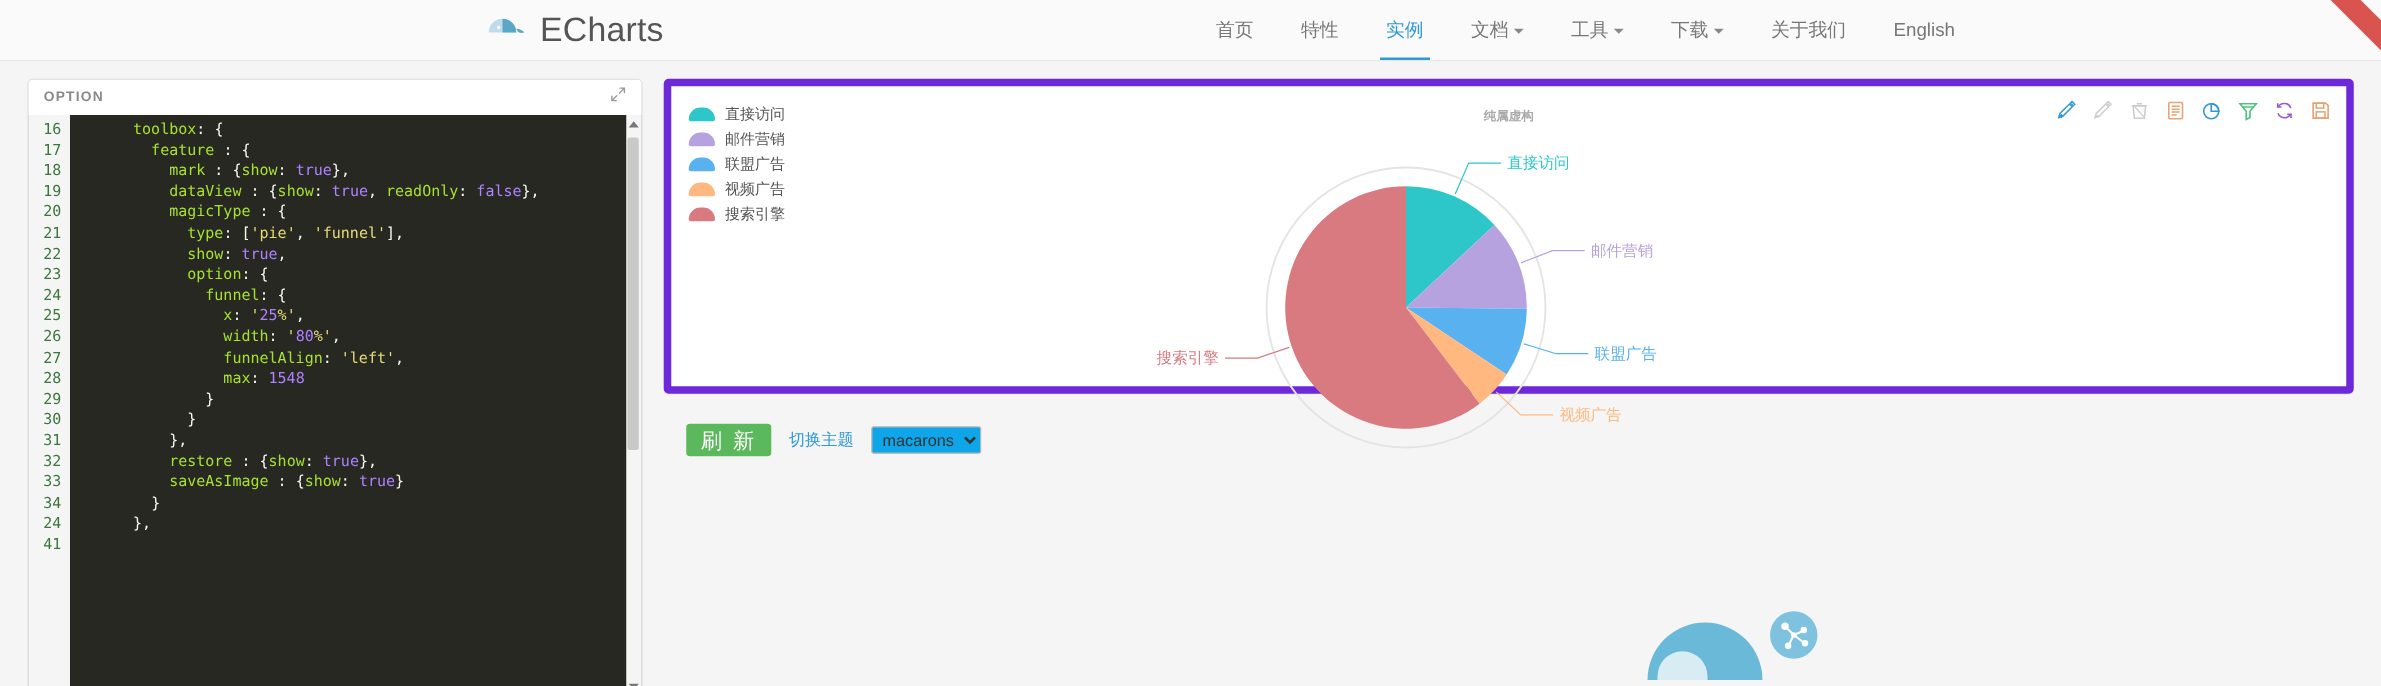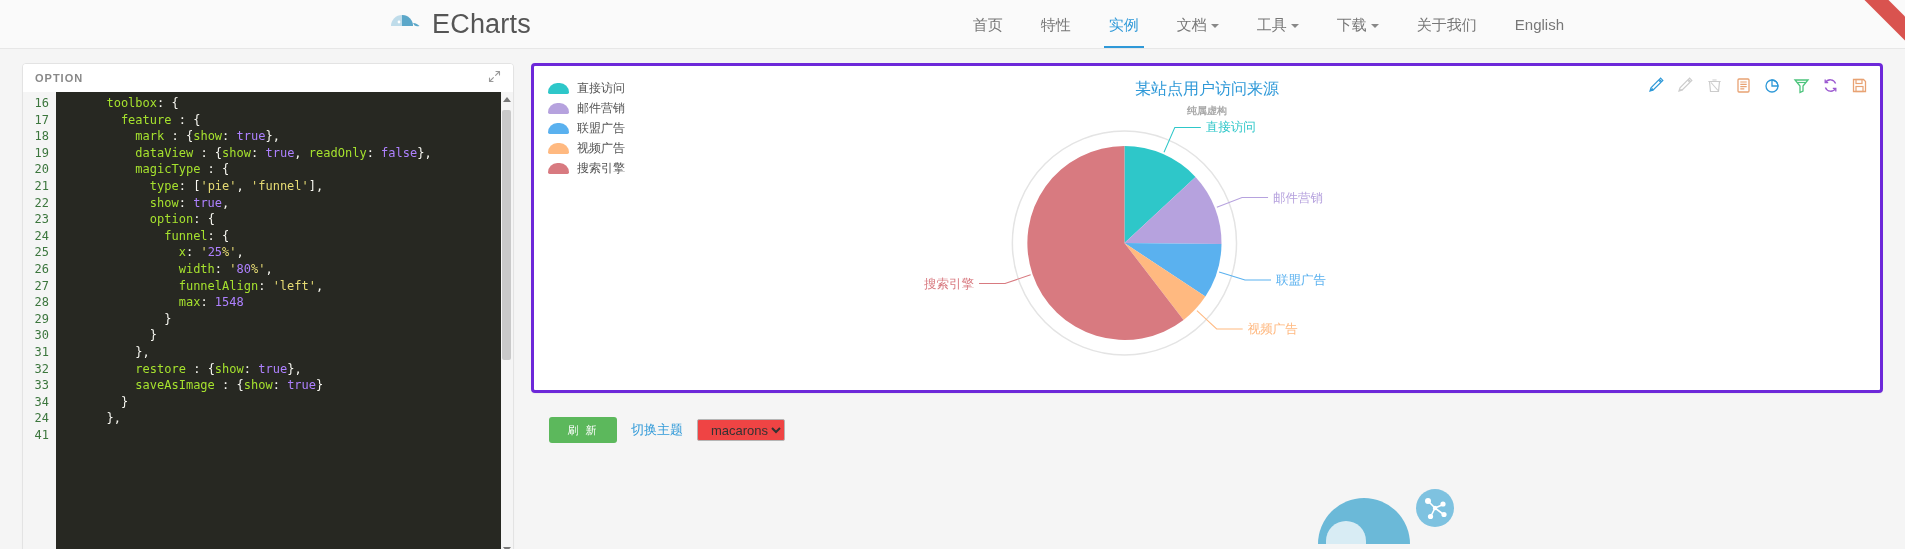--- a/index.html
+++ b/index.html
@@ -110,23 +110,23 @@
   .scroll-up { top:5px; border-bottom:5px solid #777; }
   .scroll-down { bottom:5px; border-top:5px solid #777; }
   .scroll-thumb {
     position:absolute; left:1px; top:18px; width:9px; height:250px;
     background:#c9c9c9; border-radius:2px;
   }
 
   
   .chart-panel {
     flex:1; background:#fff;
-    border:3px solid #6d28d9; border-radius:4px;
+    border:6px solid #6d28d9; border-radius:4px;
     box-shadow:0 1px 1px rgba(0,0,0,.04);
-    position:relative; height:330px;
+    position:relative; height:252px;
   }
   .chart-inner { position:relative; width:100%; height:100%; }
   .legend { position:absolute; left:14px; top:12px; }
   .legend-item {
     display:flex; align-items:center; height:20px;
     margin-bottom:0px; cursor:pointer;
   }
   .legend-mark {
     width:21px; height:11px; margin-right:8px;
     border-radius:11px 11px 2px 2px;
@@ -147,33 +147,32 @@
     position:absolute; left:0; right:0; top:0; bottom:0;
   }
 
   
   .controls {
     display:flex; align-items:center;
     margin:24px 0 0 18px; gap:14px;
   }
   .refresh-btn {
     background:#5cb85c; color:#fff; border:none;
-    font-size:11px; width:68px; height:26px;
+    font-size:17px; width:68px; height:26px;
     border-radius:3px; cursor:pointer;
     letter-spacing:2px;
     font-family:"Liberation Sans", sans-serif;
   }
   .theme-label { font-size:13px; color:#2f99d8; cursor:pointer; }
   .theme-select {
     font-size:13px; height:22px; width:88px;
-    border:1px solid #b5b5b5; background:#ef4444;
+    border:1px solid #b5b5b5; background:#0ea5e9;
     border-radius:2px; padding-left:4px;
     font-family:"Liberation Sans", sans-serif;
     color:#333;
-    text-align:right;
   }
 
   
   .bottom-decor { position:absolute; left:1318px; top:498px; }
   .decor-dome {
     position:absolute; width:92px; height:46px;
     background:#6bb9d8; border-radius:92px 92px 0 0;
   }
   .decor-dome-inner {
     position:absolute; left:8px; top:23px;
@@ -304,21 +303,20 @@
               <span class="legend-mark" style="background: rgb(255, 185, 128);"></span>
               <span class="legend-label">视频广告</span>
             </div>
             <div class="legend-item">
               <span class="legend-mark" style="background: rgb(216, 122, 128);"></span>
               <span class="legend-label">搜索引擎</span>
             </div>
           </div>
 
         <div class="chart-title">
-          <div class="t">某站点用户访问来源</div>
           <div class="s">纯属虚构</div>
         </div>
 
         <div class="toolbox">
           <span class="tb-icon">
             <svg width="17" height="17" viewBox="0 0 17 17">
                 <path d="M2 14l1-3.2L10.6 3.2l2.2 2.2L5.2 13 2 14z" fill="none" stroke="#2f99d8" stroke-width="1.2"></path>
                 <path d="M11.4 2.4l1.2-1.2 2.2 2.2-1.2 1.2z" fill="none" stroke="#2f99d8" stroke-width="1.2"></path>
                 <path d="M2.6 12.6h3M4.1 11.1v3" stroke="#2f99d8" stroke-width="1.2"></path>
               </svg>

